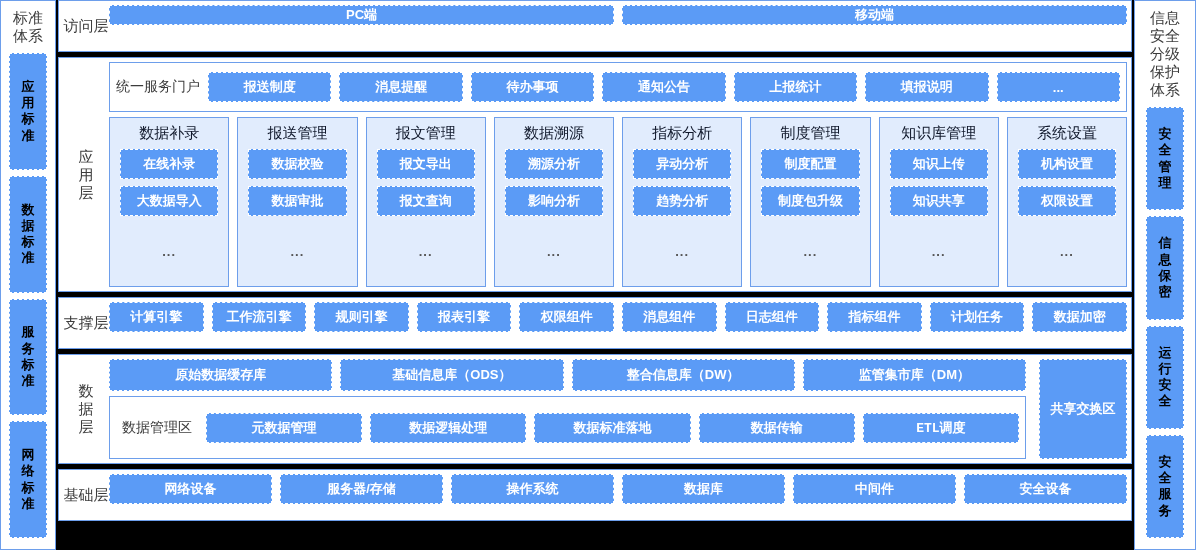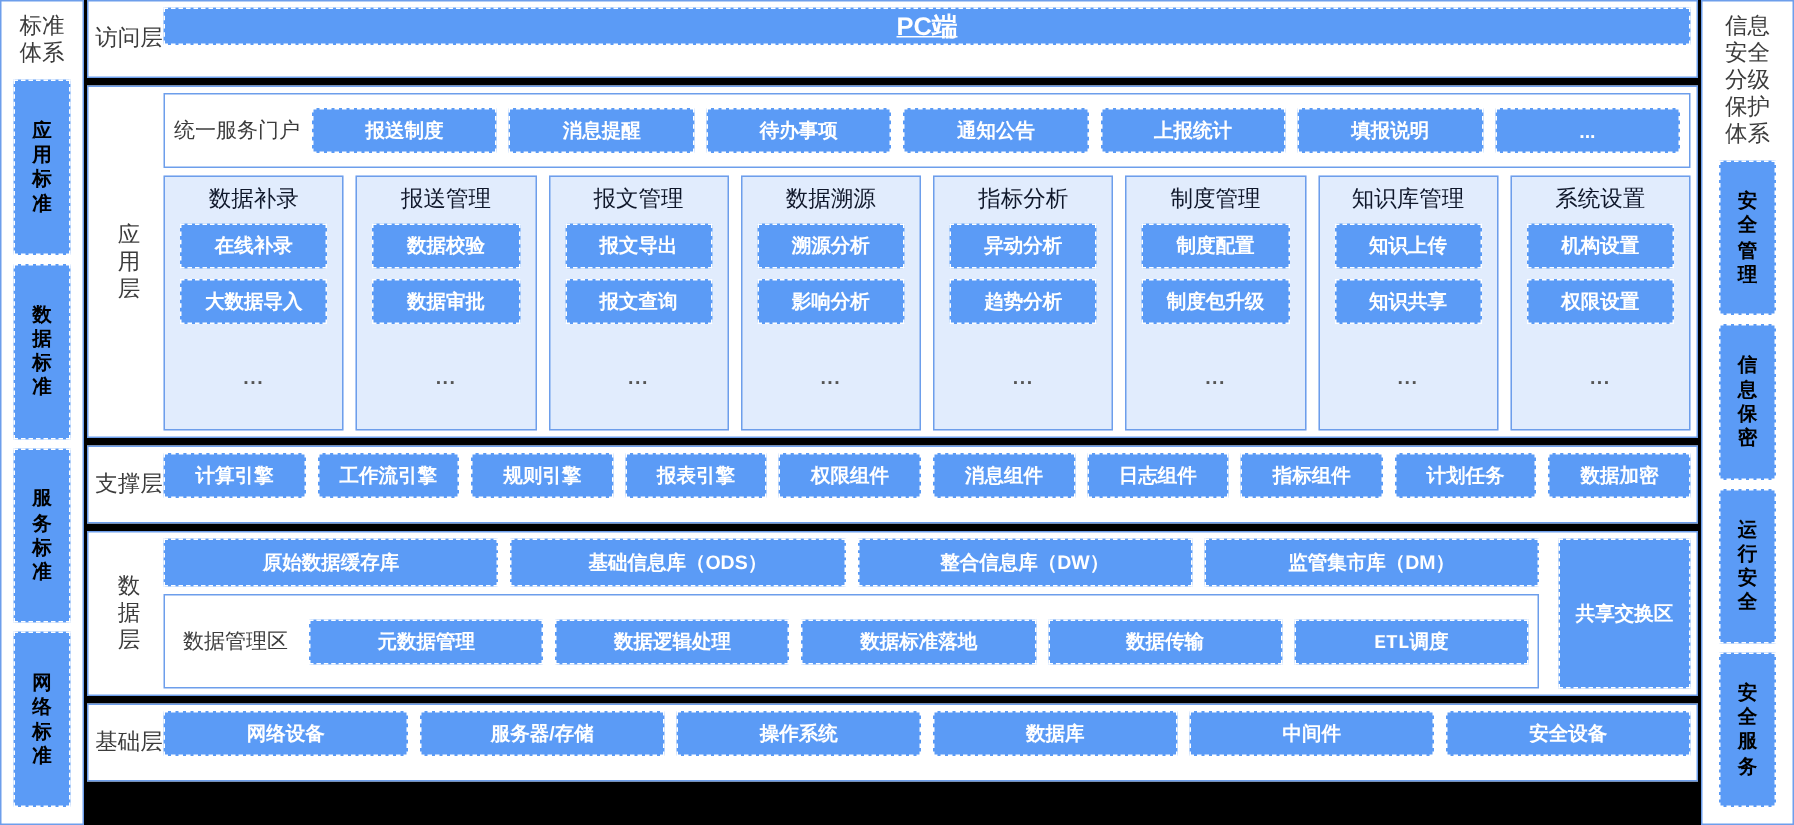--- a/index.html
+++ b/index.html
@@ -82,21 +82,21 @@
     border:1px dashed #ffffff;
     box-sizing:border-box;
     color:#ffffff;font-size:13px;font-weight:bold;
     display:flex;align-items:center;justify-content:center;
     text-align:center;white-space:nowrap;
     flex:1 1 0;min-width:0;
   }
 
   
   .layer-access{height:52px;}
-  .layer-access .pill{height:100%;font-size:17px;text-decoration:underline;}
+  .layer-access .pill{height:100%;font-size:13px;}
 
   
   .layer-app{height:235px;}
   .portal-box{
     border:1px solid #6d9eeb;background:#ffffff;box-sizing:border-box;
     display:flex;flex-direction:row;align-items:center;
     height:50px;padding:0 6px;gap:8px;
   }
   .portal-label{
     flex:0 0 84px;font-size:14px;color:#3c3c3c;text-align:center;white-space:nowrap;
@@ -172,20 +172,21 @@
 
   <div class="center">
 
     <div class="layer layer-access">
       <div class="layer-label wide">
           <span>访问层</span>
         </div>
       <div class="layer-body">
         <div class="row">
           <div class="pill">PC端</div>
+          <div class="pill">移动端</div>
         </div>
       </div>
     </div>
 
     <div class="layer layer-app">
       <div class="layer-label">
           <span>应用层</span>
         </div>
       <div class="layer-body">
 

